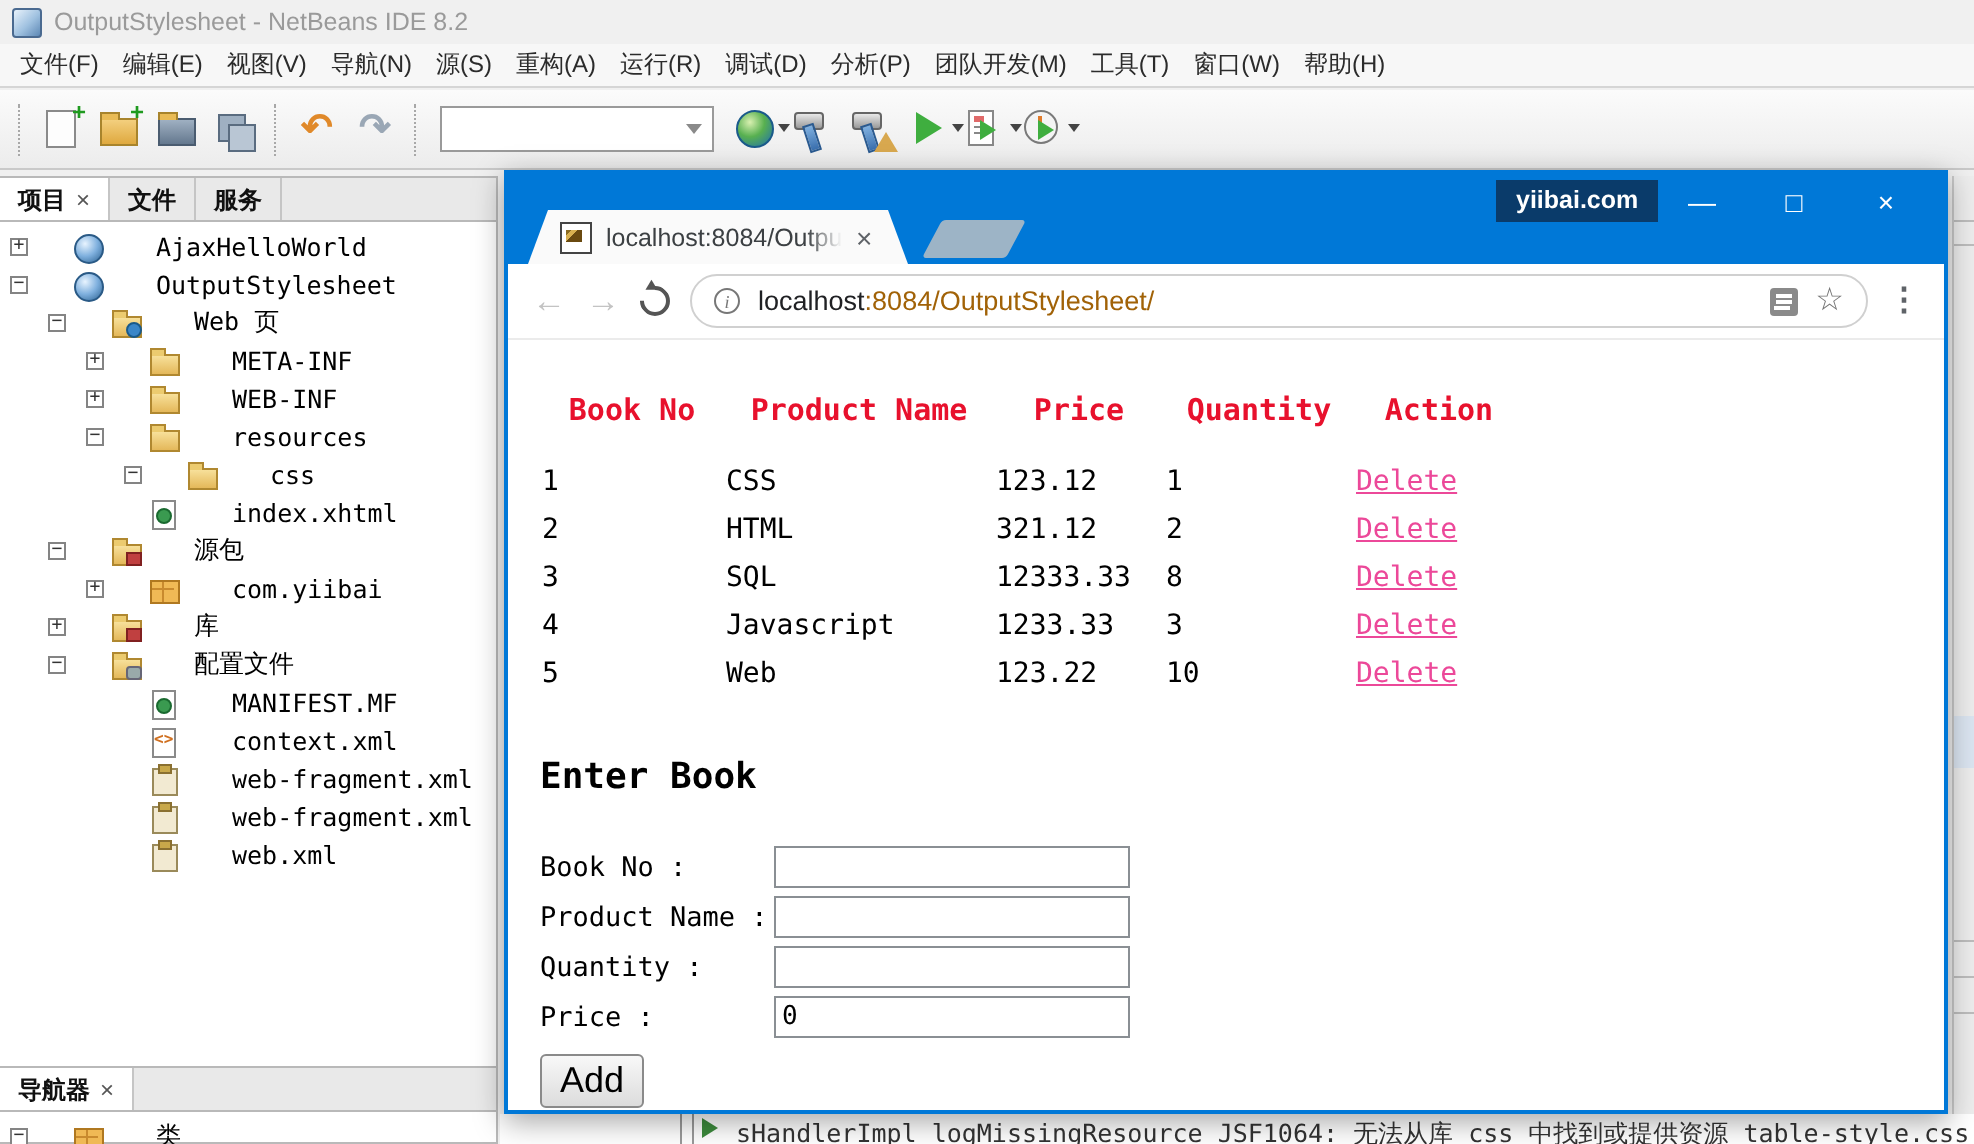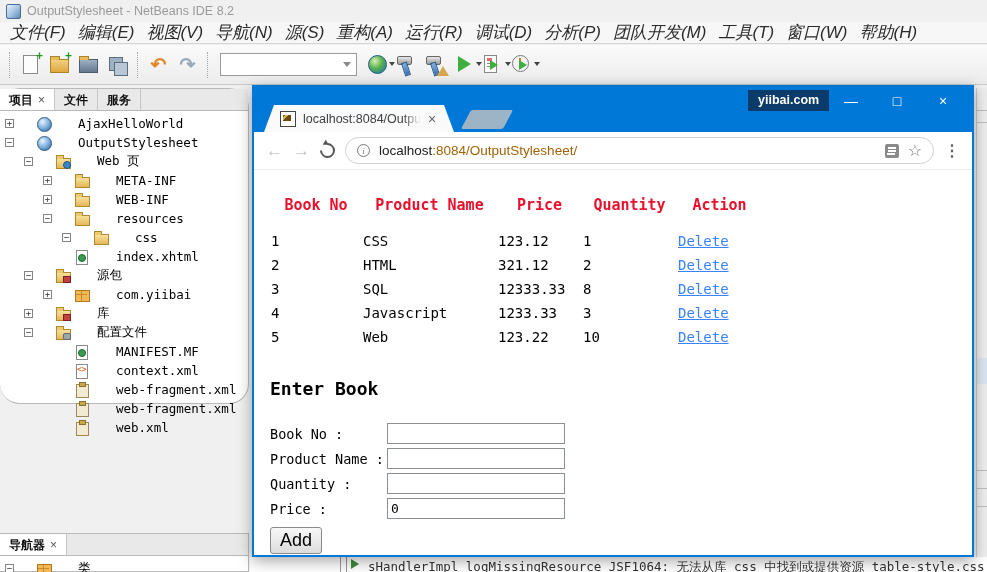--- a/index.html
+++ b/index.html
@@ -6,21 +6,21 @@
   .stage{position:relative;width:987px;height:572px;overflow:hidden;background:#f0f0f0;
          font-family:"Liberation Sans",sans-serif;-webkit-font-smoothing:antialiased;}
   
   .nb-titlebar{position:absolute;left:0;top:0;width:987px;height:22px;background:#f0f0f0;
                display:flex;align-items:center;gap:6px;padding-left:6px;box-sizing:border-box;}
   .nb-cube{width:13px;height:13px;border:1px solid #4a6a90;border-radius:2px;
            background:linear-gradient(135deg,#e8f2fb 0%,#9fc1e0 55%,#5d88b5 100%);}
   .nb-title{font-size:12.5px;color:#9a9a9a;}
   .nb-menubar{position:absolute;left:0;top:22px;width:987px;height:22px;background:#f7f7f7;
               border-bottom:1px solid #d5d5d5;display:flex;align-items:center;padding-left:4px;box-sizing:border-box;}
-  .menu-item{font-size:17px;color:#2b2b2b;padding:2px 6px;cursor:default;font-style:italic;}
+  .menu-item{font-size:12px;color:#2b2b2b;padding:2px 6px;cursor:default;}
   .nb-toolbar{position:absolute;left:0;top:45px;width:987px;height:40px;
               background:linear-gradient(#fbfbfb,#ececec);border-bottom:1px solid #c9c9c9;
               display:flex;align-items:center;padding-left:4px;box-sizing:border-box;}
   .tb-sep{width:1px;height:26px;border-left:1px dotted #a8a8a8;margin:0 5px;}
   .tb-btn{width:27px;height:27px;position:relative;margin:0 1px;}
   .ic-page{position:absolute;left:6px;top:4px;width:13px;height:17px;background:#fdfdfd;border:1px solid #8a8a8a;}
   .ic-plus{position:absolute;right:1px;top:0;color:#1f9a1f;font-weight:bold;font-size:12px;line-height:10px;}
   .ic-folder{position:absolute;left:4px;top:8px;width:17px;height:12px;border:1px solid #a8842c;
              background:linear-gradient(#f3cf7e,#dfa93f);}
   .ic-folder:before{content:"";position:absolute;left:-1px;top:-4px;width:8px;height:3px;
@@ -41,21 +41,21 @@
   .ic-broom{position:absolute;right:0px;bottom:2px;width:0;height:0;border-left:6px solid transparent;border-right:6px solid transparent;border-bottom:10px solid #d8a84f;}
   .ic-run{position:absolute;left:7px;top:5px;width:0;height:0;border-top:8px solid transparent;border-bottom:8px solid transparent;border-left:13px solid #3fae3f;}
   .ic-run.small{left:10px;top:9px;border-top-width:5px;border-bottom-width:5px;border-left-width:8px;}
   .ic-dbgpage{position:absolute;left:4px;top:4px;width:11px;height:16px;background:#fff;border:1px solid #888;}
   .ic-dbgpage:before{content:"";position:absolute;left:2px;top:2px;width:5px;height:3px;background:#e06a6a;}
   .ic-dbgpage:after{content:"";position:absolute;left:2px;top:7px;width:5px;height:1px;background:#888;box-shadow:0 3px 0 #888;}
   .ic-clock{position:absolute;left:3px;top:4px;width:15px;height:15px;border-radius:50%;background:#f4f4f4;border:1.5px solid #7a7a7a;}
   .ic-clock:before{content:"";position:absolute;left:6px;top:2px;width:2px;height:6px;background:#e07a2a;}
   
   .panel{position:absolute;background:#fff;border:1px solid #b9b9b9;box-sizing:border-box;}
-  .p-projects{left:0;top:88px;width:249px;height:316px;border-left:none;border-radius:20px;}
+  .p-projects{left:0;top:88px;width:249px;height:482px;border-left:none;}
   .p-nav{left:0;top:533px;width:249px;height:39px;border-left:none;}
   .tabstrip{height:21px;background:#e9e9e9;border-bottom:1px solid #b9b9b9;display:flex;}
   .ptab{font-size:12px;font-weight:bold;color:#111;padding:3px 9px 0 9px;border-right:1px solid #c5c5c5;background:#e9e9e9;box-sizing:border-box;}
   .ptab.active{background:#fff;}
   .ptab .x{font-weight:normal;color:#555;margin-left:5px;font-size:12px;}
   .tree{font-family:"DejaVu Sans Mono",monospace;font-size:12.5px;color:#000;padding-top:3px;}
   .trow{height:19px;display:flex;align-items:center;gap:23px;white-space:nowrap;}
   .exp{width:9px;height:9px;box-sizing:border-box;border:1px solid #848484;background:#fff;
        font-size:9px;line-height:7px;text-align:center;color:#333;flex:none;font-family:"DejaVu Sans Mono",monospace;}
   .exp.plus:before{content:"+";} .exp.minus:before{content:"−";} .exp.none{visibility:hidden;}
@@ -120,21 +120,21 @@
   .trans-ic:after{content:"";position:absolute;left:3px;top:3px;width:8px;height:2px;background:#fff;box-shadow:0 3px 0 #fff,-1px 6px 0 #fff;}
   .star-ic{color:#757575;font-size:16px;line-height:16px;}
   .dots-ic{color:#5f6368;font-size:16px;line-height:16px;font-weight:bold;}
   
   .b-content{position:relative;height:385px;background:#fff;overflow:hidden;
              font-family:"DejaVu Sans Mono",monospace;color:#000;padding:26px 0 0 16px;box-sizing:border-box;}
   table.book{border-collapse:collapse;table-layout:fixed;}
   table.book th{color:#e8112d;font-size:15px;font-weight:bold;text-align:center;padding:0 0 18px 0;font-family:"DejaVu Sans Mono",monospace;}
   table.book td{font-size:14px;height:22px;vertical-align:top;text-align:left;}
   .c1{width:92px;} .c2{width:135px;} .c3{width:85px;} .c4{width:95px;} .c5{width:85px;}
-  a.del{color:#3b82f6;}
+  a.del{color:#ec4899;}
   .enter-book{font-size:18px;font-weight:bold;margin:26px 0 0 0;}
   .bform{margin-top:22px;}
   .frow{display:flex;align-items:center;height:25px;}
   .flabel{width:117px;font-size:13.5px;}
   .frow input{width:170px;height:19px;border:1px solid #8a8f94;font-family:"DejaVu Sans Mono",monospace;font-size:13px;padding:0 3px;box-sizing:content-box;}
   .addbtn{margin-top:6px;font-size:18px;font-family:"Liberation Sans",sans-serif;color:#000;
           background:linear-gradient(#f8f8f8,#dcdcdc);border:1px solid #8a8a8a;border-radius:3px;padding:2px 9px;}
 </style>
 </head>
 <body>

